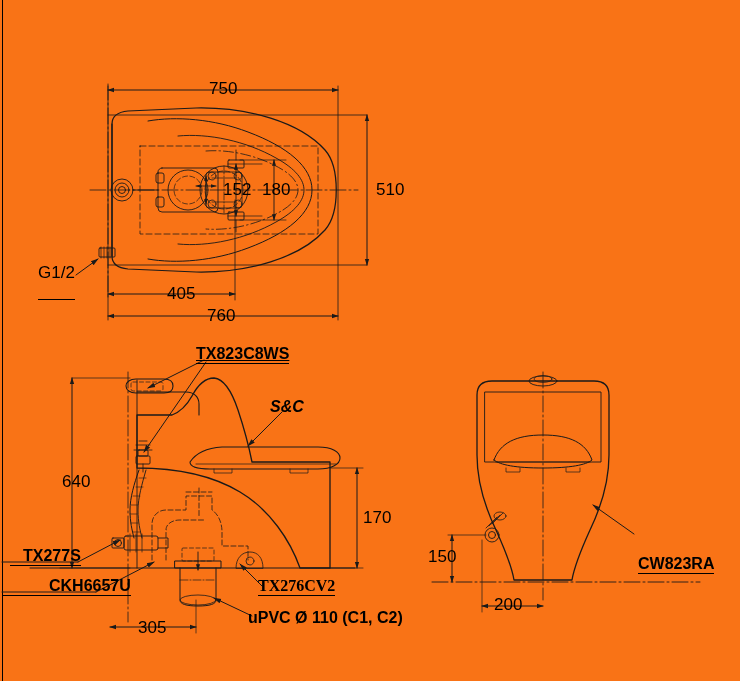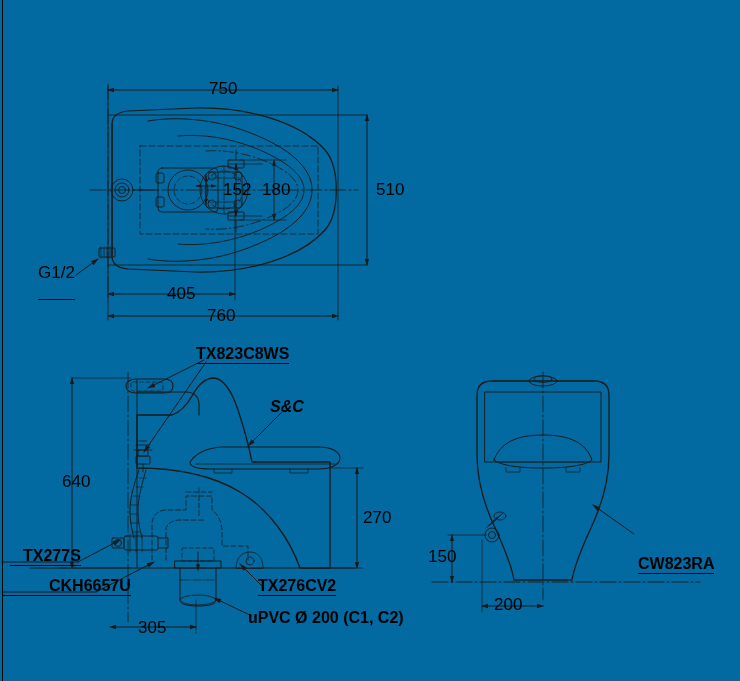--- a/index.html
+++ b/index.html
@@ -4,21 +4,21 @@
 <style>
   html, body {
     margin: 0;
     padding: 0;
     background: #ffffff;
   }
   #sheet {
     position: relative;
     width: 740px;
     height: 681px;
-    background: #0369a1;
+    background: #f97316;
     overflow: hidden;
     font-family: "Liberation Sans", sans-serif;
   }
   #left-border {
     position: absolute;
     left: 2px;
     top: 0;
     width: 1px;
     height: 681px;
     background: #000000;
@@ -396,35 +396,35 @@
   <div class="lbl dim-text" style="left:207px; top:307px;">760</div>
 
   <div class="lbl dim-text" style="left:223px; top:181px;">152</div>
 
   <div class="lbl dim-text" style="left:262px; top:181px;">180</div>
 
   <div class="lbl gtext" style="left:38px; top:264px;">G1/2</div>
 
   <div class="lbl dim-text" style="left:62px; top:473px;">640</div>
 
-  <div class="lbl dim-text" style="left:363px; top:509px;">270</div>
+  <div class="lbl dim-text" style="left:363px; top:509px;">170</div>
 
   <div class="lbl dim-text" style="left:138px; top:619px;">305</div>
 
-  <div class="lbl part-text" style="left:196px; top:346px;">TX823C8WS</div>
+  <div class="lbl part-text" style="left:196px; top:346px;text-decoration:underline;">TX823C8WS</div>
 
   <div class="lbl part-text" style="left:270px; top:399px; border-bottom:none;font-style:italic;">S&amp;C</div>
 
   <div class="lbl part-text" style="left:10px; top:548px;padding-left:13px;">TX277S</div>
 
   <div class="lbl part-text" style="left:2px; top:578px;padding-left:47px;">CKH6657U</div>
 
-  <div class="lbl part-text" style="left:258px; top:578px;">TX276CV2</div>
-
-  <div class="lbl part-text" style="left:248px; top:610px; border-bottom:none;">uPVC Ø 200 (C1, C2)</div>
+  <div class="lbl part-text" style="left:258px; top:578px;font-family:Liberation Serif, serif;">TX276CV2</div>
+
+  <div class="lbl part-text" style="left:248px; top:610px; border-bottom:none;">uPVC Ø 110 (C1, C2)</div>
 
   <div class="lbl dim-text" style="left:428px; top:548px;">150</div>
 
   <div class="lbl dim-text" style="left:494px; top:596px;">200</div>
 
   <div class="lbl part-text" style="left:638px; top:511px;margin-top:45px;">CW823RA</div>
 
 </div>
 
 </body></html>

